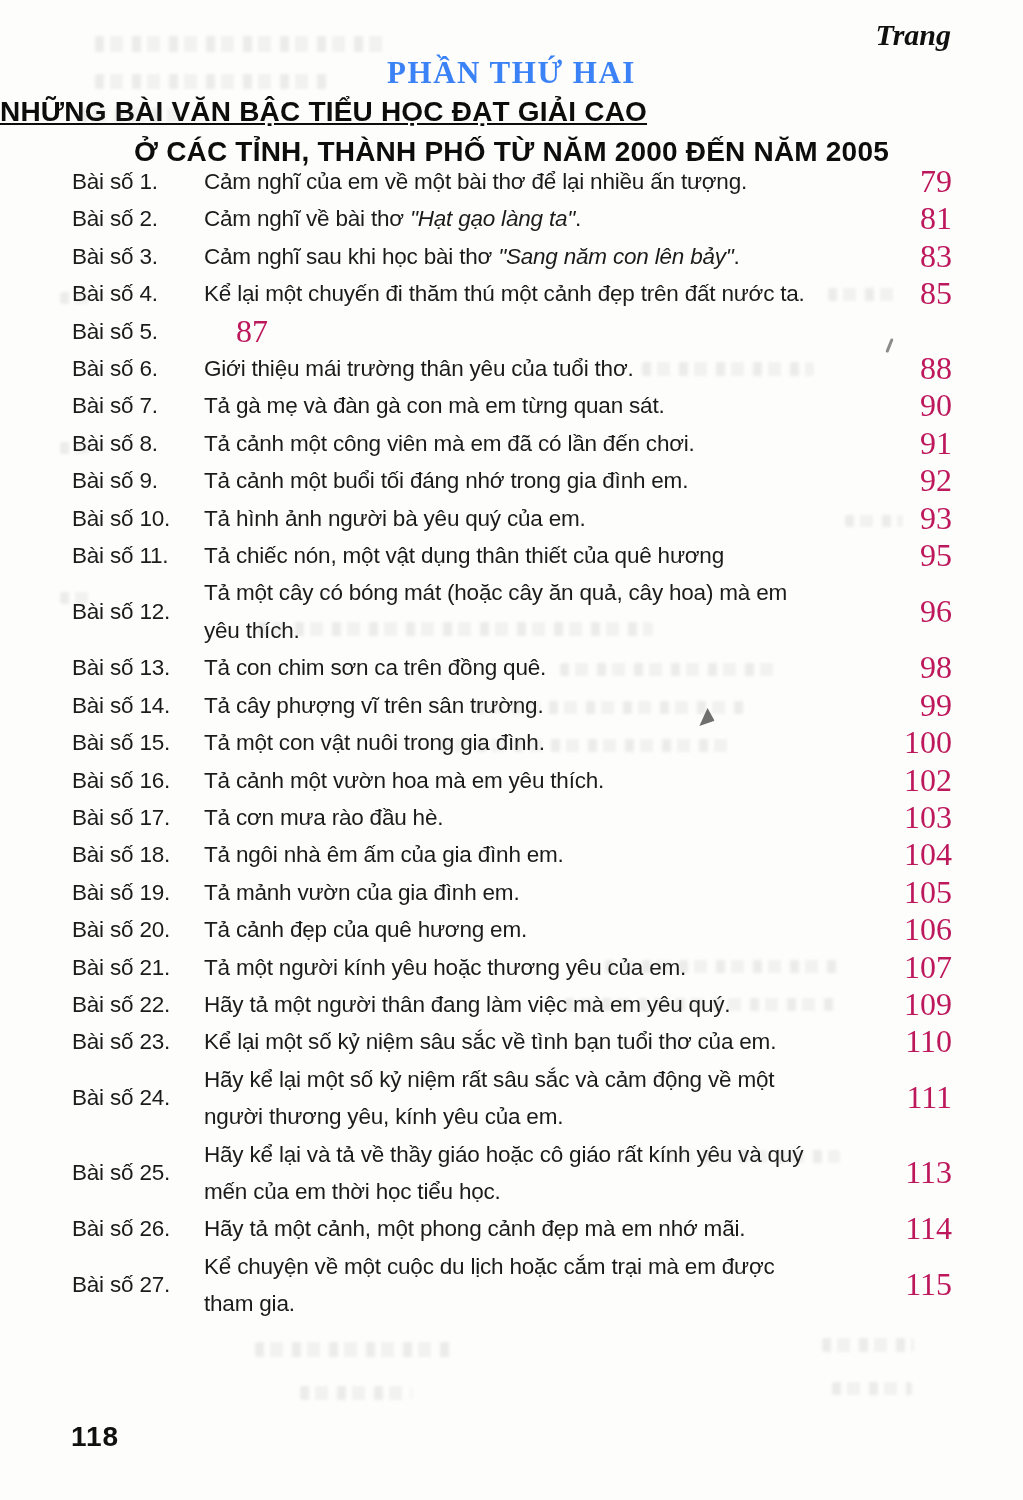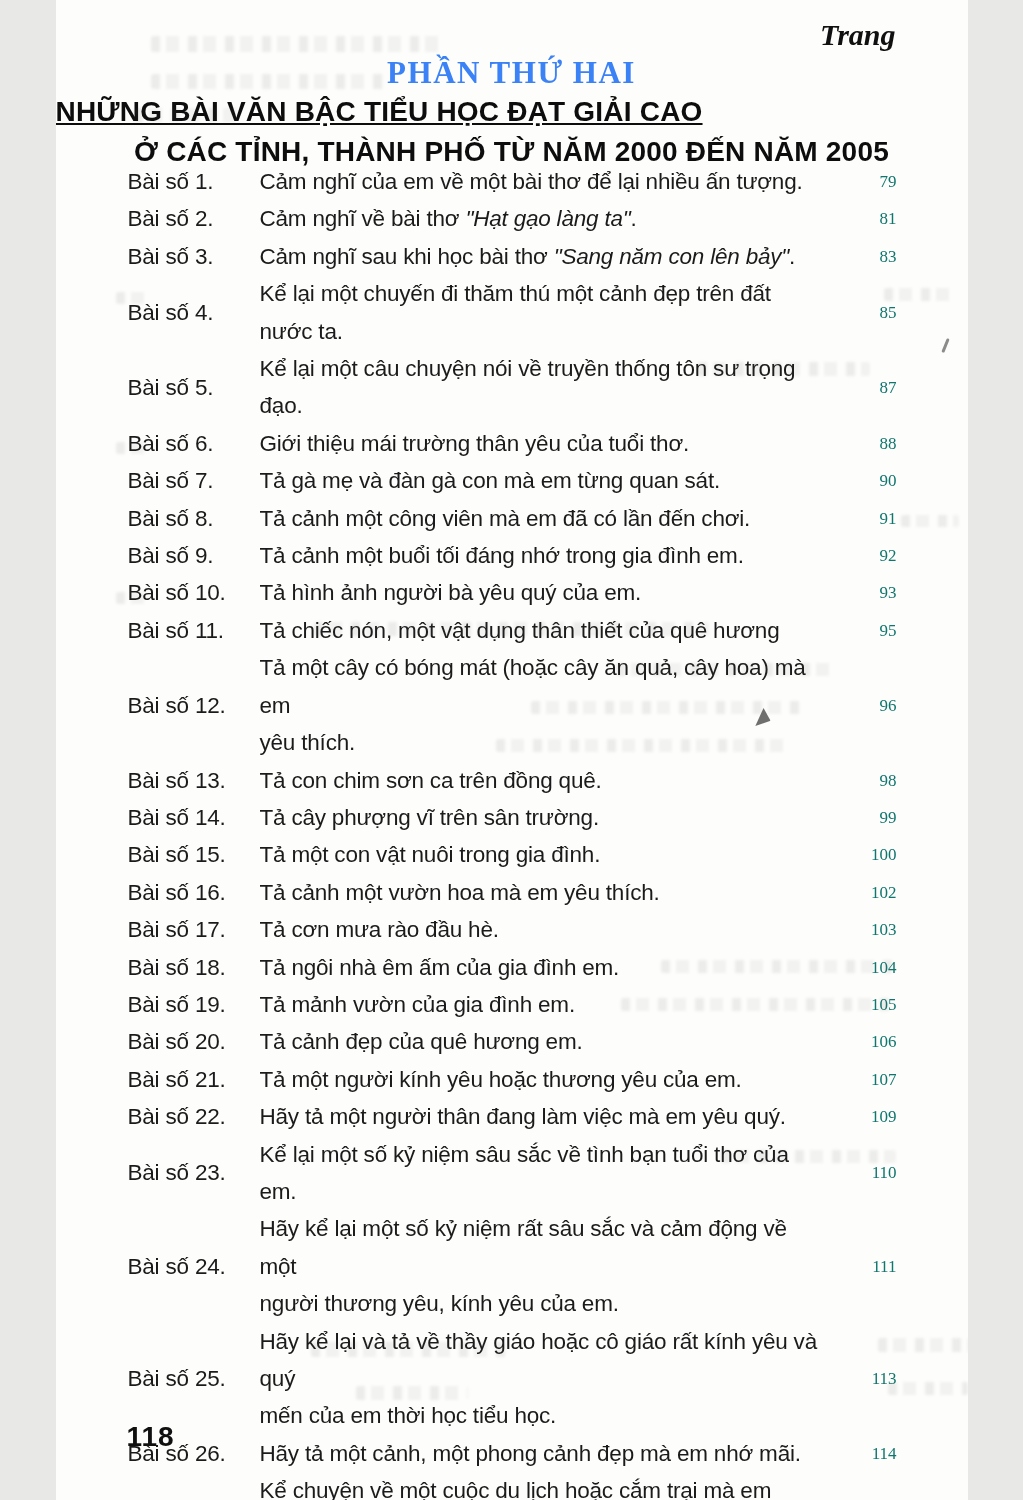--- a/index.html
+++ b/index.html
@@ -1,18 +1,18 @@
 <!DOCTYPE html>
 <html><head>
 <meta charset="utf-8">
 <style>
   html,body{margin:0;padding:0;background:#e8e8e6;}
   .page{
     position:relative;
-    width:912px;height:1500px;
+    width:1023px;height:1500px;
     margin:0 auto;
     background:#fdfdfb;
     overflow:hidden;
     font-family:"Liberation Sans",sans-serif;
     color:#181818;
   }
   
   .trang{
     position:absolute;top:18px;right:72px;
     font-family:"Liberation Serif",serif;
@@ -47,22 +47,22 @@
     display:flex;align-items:center;
     font-size:22.5px;line-height:37.4px;
     letter-spacing:-0.2px;color:#1b1b1b;
   }
   .toc-label{flex:0 0 132px;}
   .toc-title{flex:1 1 auto;white-space:pre-line;padding-right:8px;}
   .toc-title .italic{font-style:italic;}
   .toc-page{
     flex:0 0 64px;text-align:right;
     font-family:"Liberation Serif",serif;
-    font-size:17px;letter-spacing:0;
-    color:#0f766e;
+    font-size:32px;letter-spacing:0;
+    color:#be185d;
   }
   
   .folio{
     position:absolute;left:71px;top:1421px;
     font-weight:700;font-size:28px;letter-spacing:1px;
     color:#101010;
   }
   
   .smudge{
     position:absolute;
@@ -114,21 +114,20 @@
       <span class="toc-title"><span>Cảm nghĩ sau khi học bài thơ </span><span class="italic">"Sang năm con lên bảy"</span><span>.</span></span>
       <span class="toc-page">83</span>
     </div>
       <div class="toc-row">
       <span class="toc-label">Bài số 4.</span>
       <span class="toc-title"><span>Kể lại một chuyến đi thăm thú một cảnh đẹp trên đất nước ta.</span></span>
       <span class="toc-page">85</span>
     </div>
       <div class="toc-row">
       <span class="toc-label">Bài số 5.</span>
-      <span class="toc-title"><span>Kể lại một câu chuyện nói về truyền thống tôn sư trọng đạo.</span></span>
       <span class="toc-page">87</span>
     </div>
       <div class="toc-row">
       <span class="toc-label">Bài số 6.</span>
       <span class="toc-title"><span>Giới thiệu mái trường thân yêu của tuổi thơ.</span></span>
       <span class="toc-page">88</span>
     </div>
       <div class="toc-row">
       <span class="toc-label">Bài số 7.</span>
       <span class="toc-title"><span>Tả gà mẹ và đàn gà con mà em từng quan sát.</span></span>

